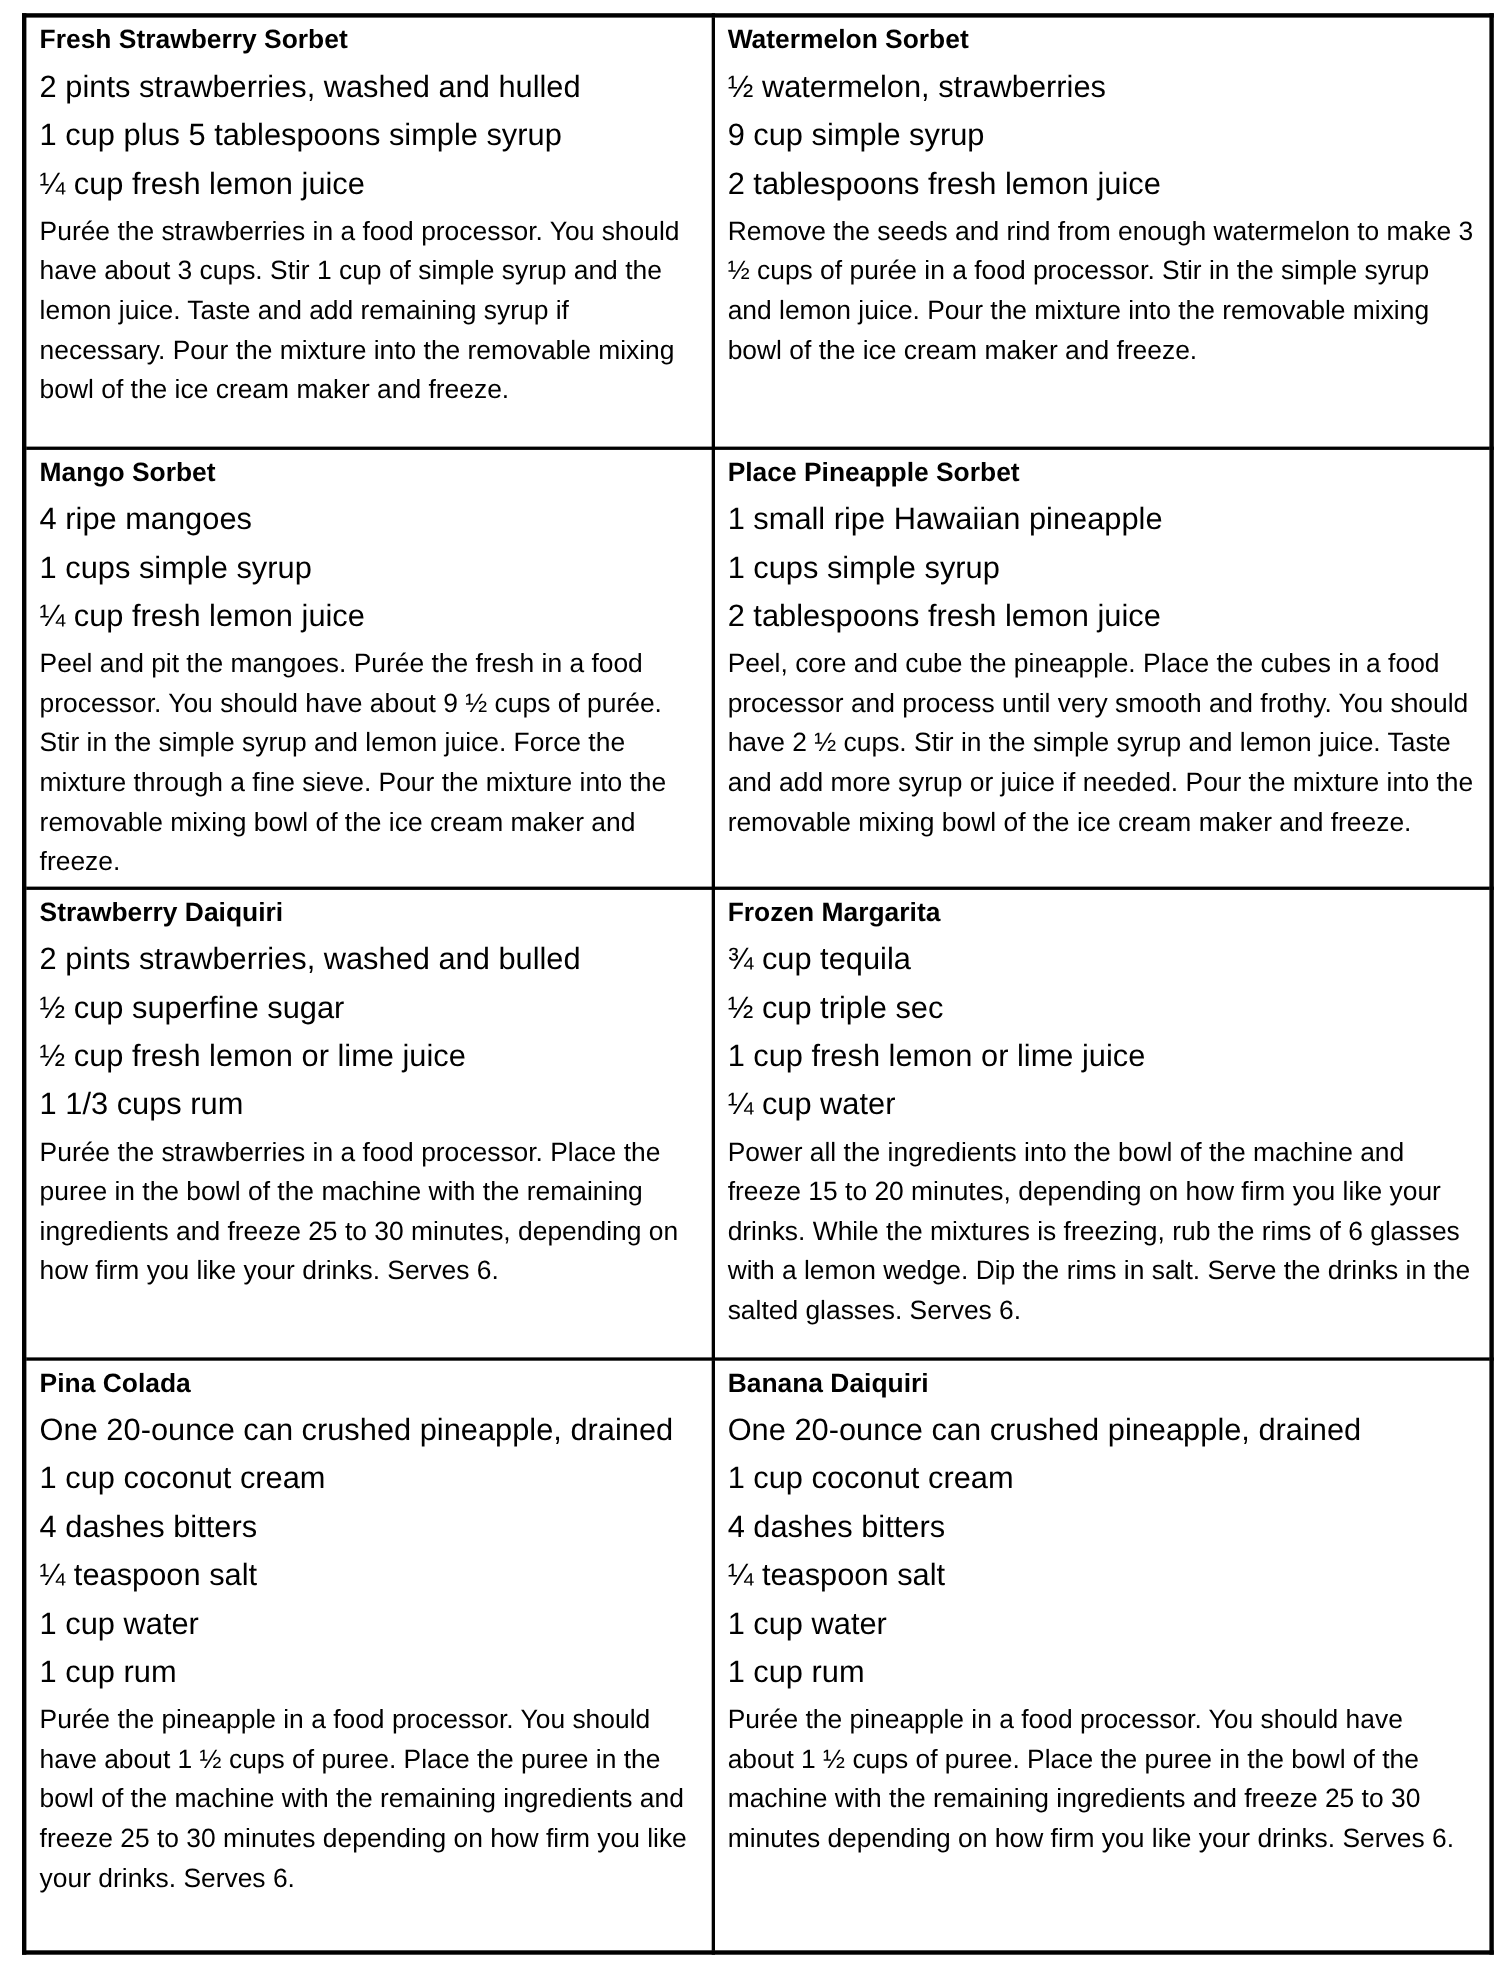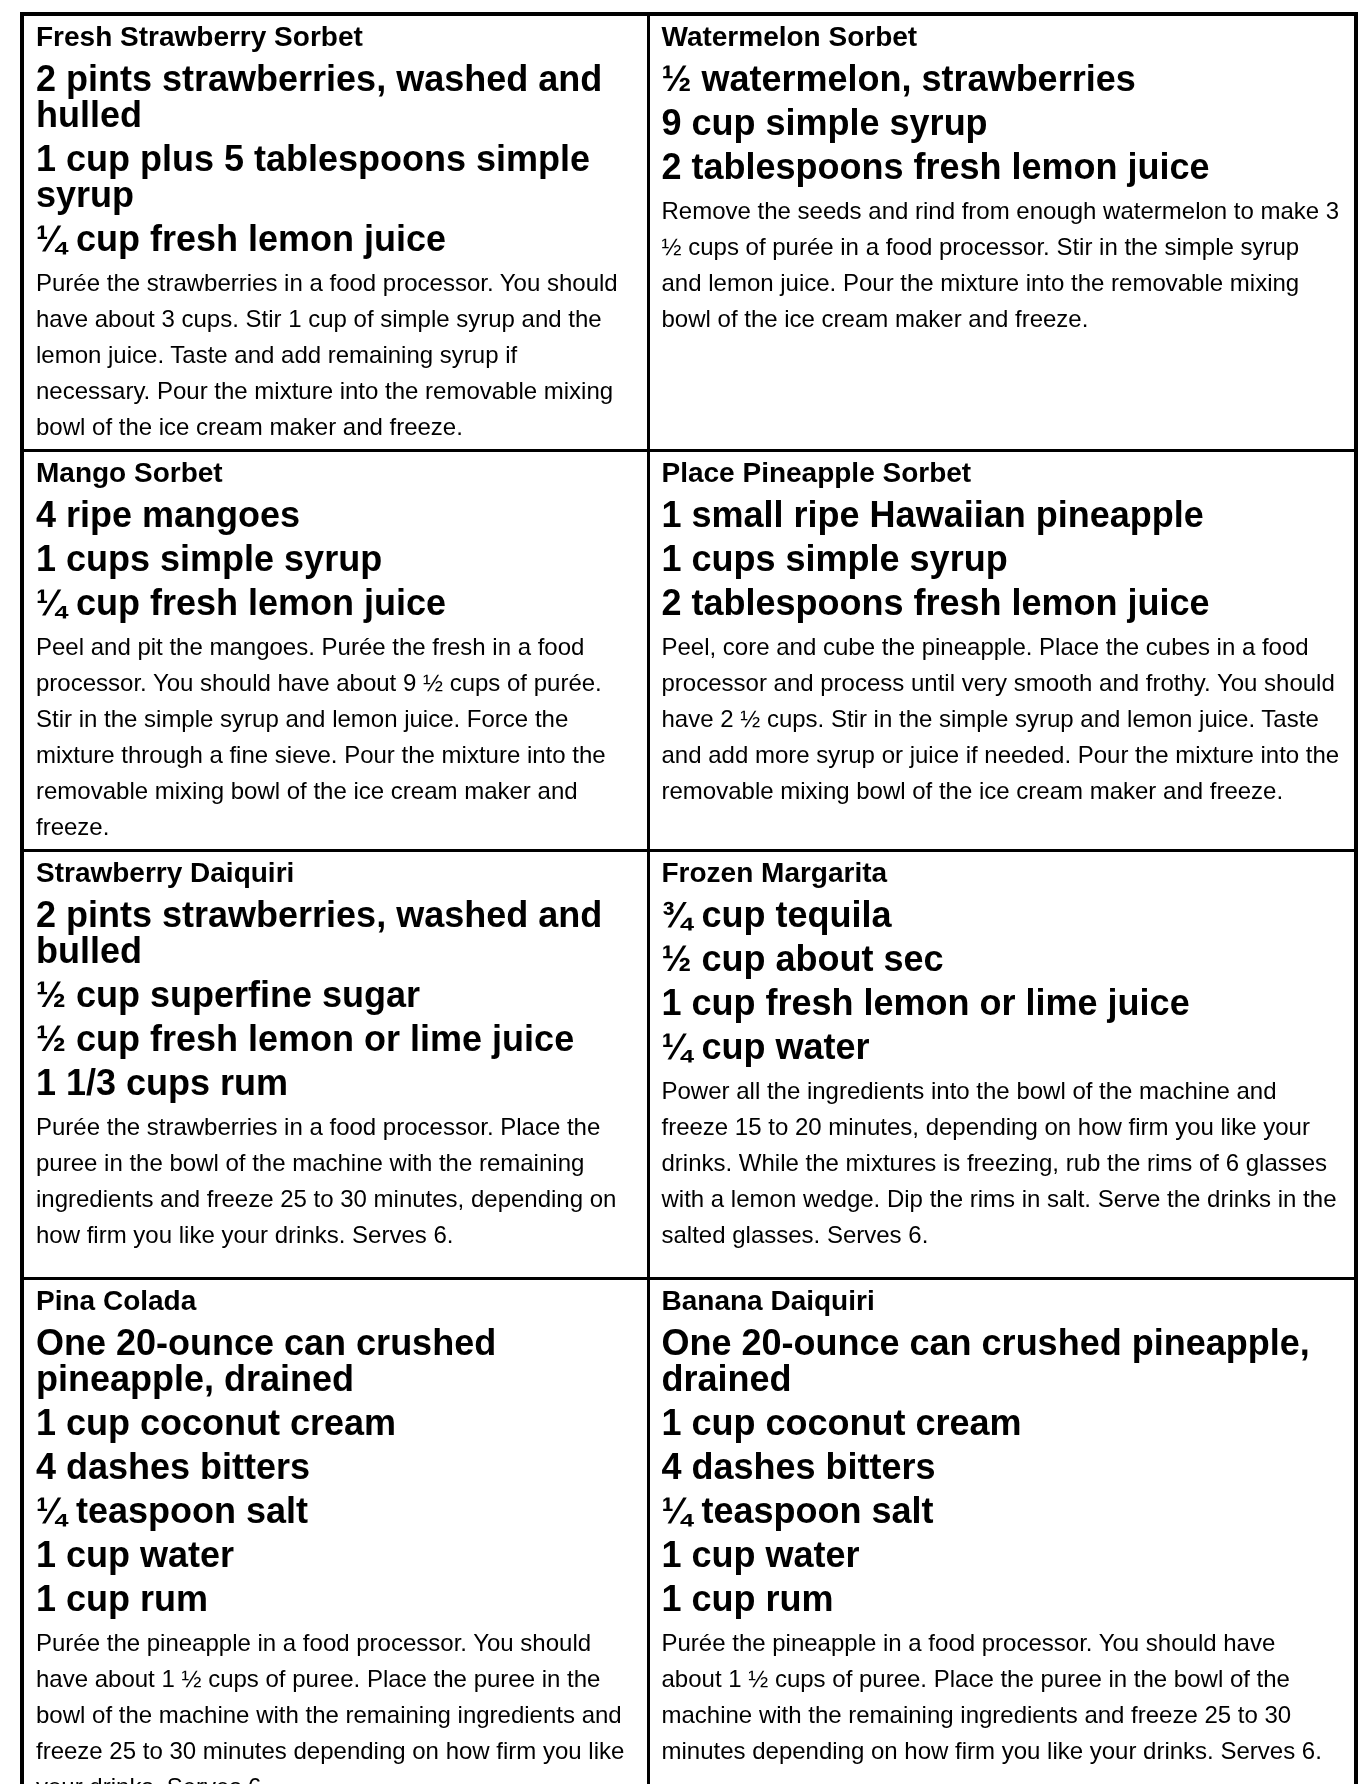--- a/index.html
+++ b/index.html
@@ -26,30 +26,29 @@
     width: 1334px;
     border: 4px solid #000000;
   }
   td.cell {
     border: 3px solid #000000;
     vertical-align: top;
     padding: 2px 14px 4px 12px;
     overflow: hidden;
   }
   .title {
-    font-size: 28px;
+    font-size: 24px;
     font-weight: bold;
     line-height: 38px;
     margin: 0 0 5px 0;
   }
   .ing {
-    font-size: 36px;
+    font-size: 28px;
     line-height: 36px;
     margin: 0 0 8px 0;
-    font-weight: bold;
   }
   .instr {
     font-size: 24px;
     line-height: 36px;
     margin: 3px 0 0 0;
   }
 </style>
 </head>
 <body>
 
@@ -100,21 +99,21 @@
         <h2 class="title">Strawberry Daiquiri</h2>
         <p class="ing">2 pints strawberries, washed and bulled</p>
         <p class="ing">½ cup superfine sugar</p>
         <p class="ing">½ cup fresh lemon or lime juice</p>
         <p class="ing">1 1/3 cups rum</p>
         <p class="instr">Purée the strawberries in a food processor. Place the puree in the bowl of the machine with the remaining ingredients and freeze 25 to 30 minutes, depending on how firm you like your drinks. Serves 6.</p>
       </td>
       <td class="cell">
         <h2 class="title">Frozen Margarita</h2>
         <p class="ing">¾ cup tequila</p>
-        <p class="ing">½ cup about sec</p>
+        <p class="ing">½ cup triple sec</p>
         <p class="ing">1 cup fresh lemon or lime juice</p>
         <p class="ing">¼ cup water</p>
         <p class="instr">Power all the ingredients into the bowl of the machine and freeze 15 to 20 minutes, depending on how firm you like your drinks. While the mixtures is freezing, rub the rims of 6 glasses with a lemon wedge. Dip the rims in salt. Serve the drinks in the salted glasses. Serves 6.</p>
       </td>
     </tr>
 
     <tr style="height:540px;">
       <td class="cell">
         <h2 class="title">Pina Colada</h2>
         <p class="ing">One 20-ounce can crushed pineapple, drained</p>

